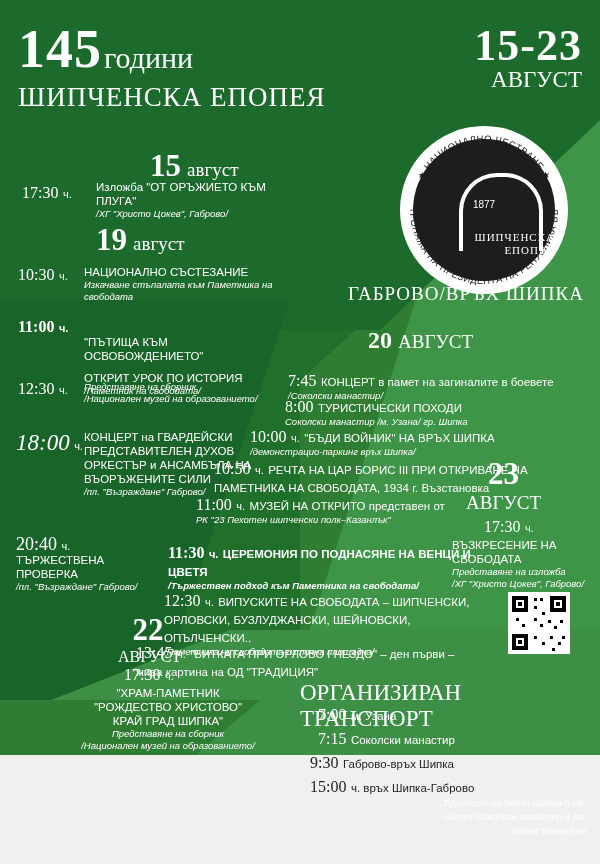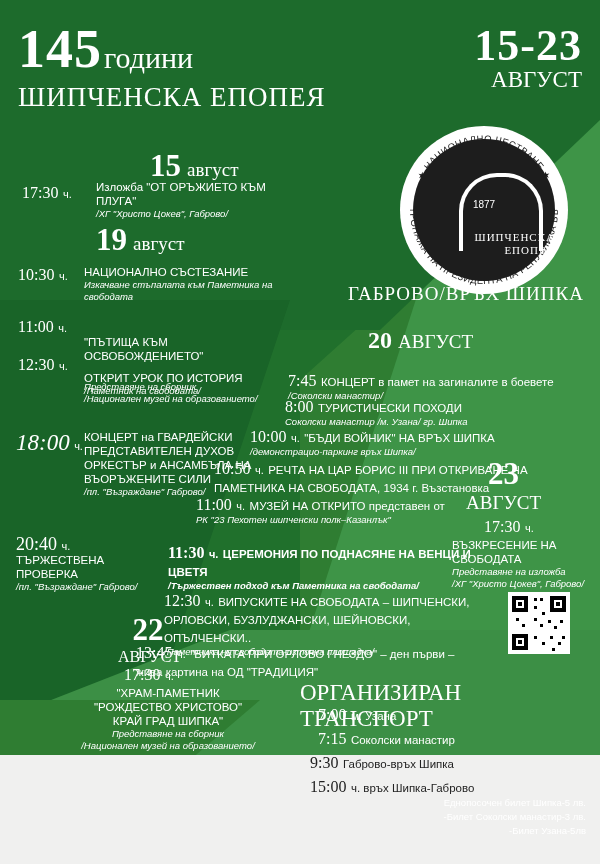--- a/index.html
+++ b/index.html
@@ -179,31 +179,31 @@
 
   <div class="ent" style="left:18px;top:266px;">
     <span class="tm">10:30</span>
     <span class="tmsmall">ч.</span>
   </div>
   <div class="ent" style="left:84px;top:265px;width:200px;">
     <div class="ttl">НАЦИОНАЛНО СЪСТЕЗАНИЕ</div>
     <div class="sub">Изкачване стъпалата към Паметника на свободата</div>
   </div>
 
-  <div class="ent" style="left:18px;top:318px;">
+  <div class="ent" style="left:18px;top:318px;font-weight:bold;">
     <span class="tm">11:00</span>
     <span class="tmsmall">ч.</span>
   </div>
   <div class="ent" style="left:84px;top:317px;width:200px;white-space:pre-line;">
     <div class="ttl">"ПЪТИЩА КЪМ ОСВОБОЖДЕНИЕТО"</div>
     <div class="sub">Представяне на сборник
 /Национален музей на образованието/</div>
   </div>
 
-  <div class="ent" style="left:18px;top:356px;">
+  <div class="ent" style="left:18px;top:380px;">
     <span class="tm">12:30</span>
     <span class="tmsmall">ч.</span>
   </div>
   <div class="ent" style="left:84px;top:371px;width:200px;">
     <div class="ttl">ОТКРИТ УРОК ПО ИСТОРИЯ</div>
     <div class="sub">/Паметник на свободата/</div>
   </div>
 
   <div class="ent" style="left:16px;top:430px;">
     <span class="tm" style="font-size:23px;font-style:italic;">18:00</span>

